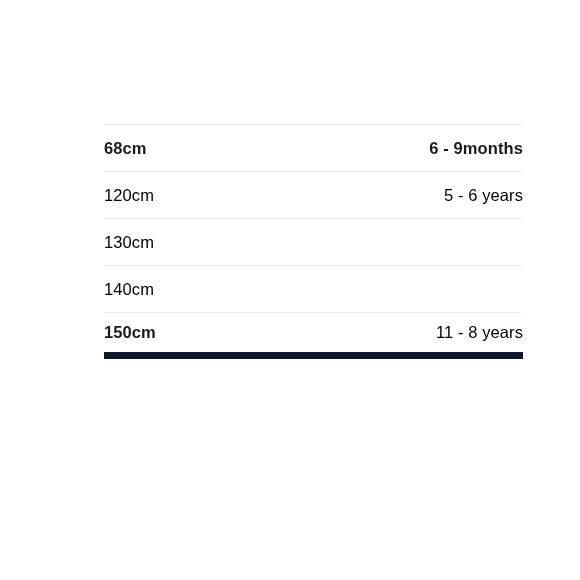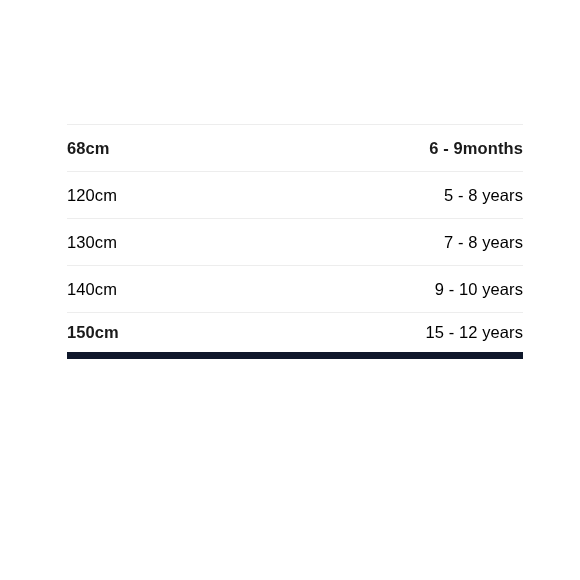--- a/index.html
+++ b/index.html
@@ -26,20 +26,21 @@
     width: 456px;
     border-collapse: collapse;
   }
   .size-table .row {
     display: flex;
     align-items: center;
     justify-content: space-between;
     height: 47px;
     border-top: 1px solid #ededed;
     box-sizing: border-box;
+    margin-left: 37px;
   }
   .size-table .row.last {
     border-bottom: 7px solid #0f172a;
   }
   .cell {
     font-size: 16.5px;
     color: #000000;
     font-weight: 400;
     letter-spacing: 0.1px;
     white-space: nowrap;
@@ -62,33 +63,31 @@
 
   <div class="size-table">
 
     <div class="row">
       <span class="cell size-cell bold">68cm</span>
       <span class="cell age-cell bold">6 - 9months</span>
     </div>
 
     <div class="row">
       <span class="cell size-cell">120cm</span>
-      <span class="cell age-cell">5 - 8 years</span>
+      <span class="cell age-cell">5 - 6 years</span>
     </div>
 
     <div class="row">
       <span class="cell size-cell">130cm</span>
-      <span class="cell age-cell">7 - 8 years</span>
     </div>
 
     <div class="row">
       <span class="cell size-cell">140cm</span>
-      <span class="cell age-cell">9 - 10 years</span>
     </div>
 
     <div class="row last">
       <span class="cell size-cell bold">150cm</span>
-      <span class="cell age-cell">15 - 12 years</span>
+      <span class="cell age-cell">11 - 8 years</span>
     </div>
 
   </div>
 
 </div>
 
 </body></html>

